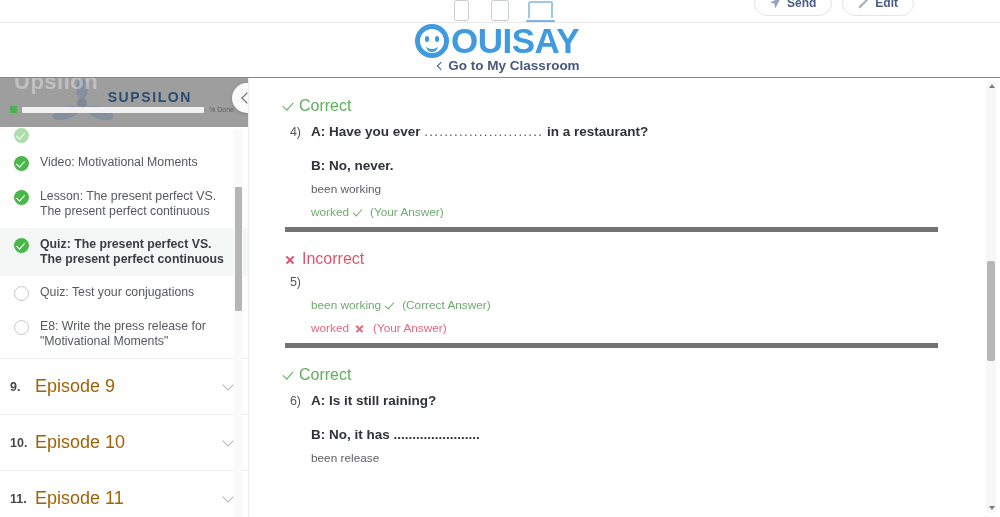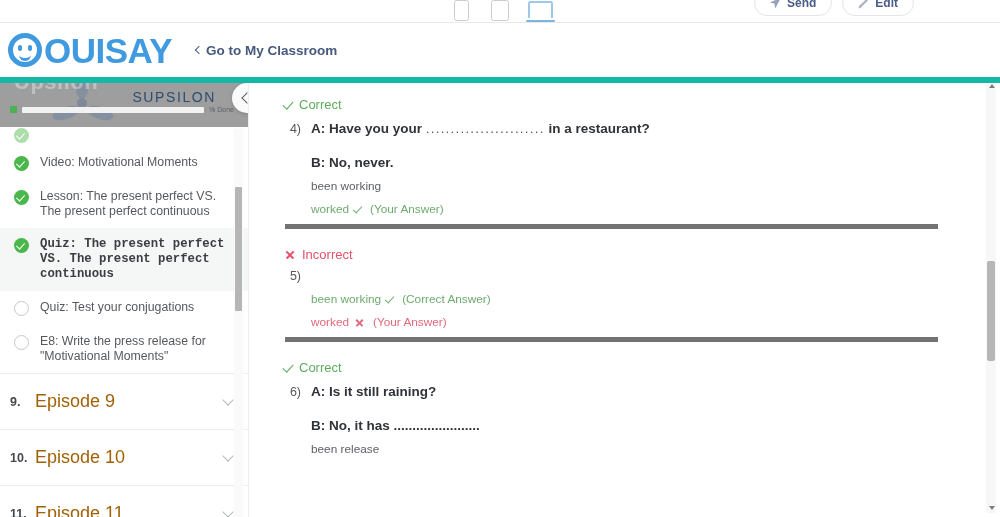--- a/index.html
+++ b/index.html
@@ -58,26 +58,27 @@
     left: -4px; right: -4px; bottom: -4px;
     height: 2.5px;
     background: #7cb5e0;
     border-radius: 2px;
   }
 
   
   .topbar {
     height: 54px;
     background: #ffffff;
-    border-bottom: 6px solid #14b8a6;
+    border-bottom: 1px solid #14b8a6;
     display: flex;
     align-items: center;
     padding: 0 14px 0 8px;
     position: relative;
     z-index: 5;
+    flex-direction: column;
   }
   .logo-wrap { display: flex; align-items: center; gap: 3px; }
   .logo-o {
     width: 34px; height: 34px;
     border: 5px solid #3f9ae0;
     border-radius: 50%;
     position: relative;
     box-sizing: border-box;
   }
   .logo-o .eye {
@@ -241,23 +242,23 @@
   .banner-faint {
     position: absolute;
     left: 14px; top: -8px;
     font-size: 22px;
     font-weight: bold;
     color: rgba(255,255,255,0.35);
     letter-spacing: 0.5px;
   }
   .banner-brand {
     position: absolute;
-    right: 32px; top: 12px;
+    right: 56px; top: 12px;
     font-size: 14px;
-    font-weight: normal;
+    font-weight: bold;
     color: #2c4d72;
     letter-spacing: 1.6px;
   }
   .banner-sub {
     position: absolute;
     right: 22px; top: 30px;
     font-size: 6px;
     color: #8a8f99;
     letter-spacing: 2px;
   }
@@ -347,21 +348,20 @@
     background: #fff;
   }
   .lesson-label {
     font-size: 12.3px;
     line-height: 15px;
     color: #56595e;
   }
   .lesson-item.active .lesson-label {
     font-weight: bold;
     color: #3a3d42;
-    font-family: Liberation Mono, monospace;
   }
 
   .episode-row {
     display: flex;
     align-items: center;
     padding: 17px 16px 17px 10px;
     border-top: 1px solid #edeeee;
     cursor: pointer;
   }
   .episode-num {
@@ -409,21 +409,21 @@
     position: absolute;
     inset: 0 22px 0 0;
     padding: 20px 40px 0 36px;
   }
   .qblock { padding-bottom: 8px; }
   .qblock + .qblock { border-top: 5px solid #737373; padding-top: 18px; }
   .verdict {
     display: flex;
     align-items: center;
     gap: 8px;
-    font-size: 13px;
+    font-size: 16px;
     margin-bottom: 7px;
   }
   .verdict.ok  { color: #5cae5c; }
   .verdict.bad { color: #e2526a; }
   .tick {
     display: inline-block;
     width: 5px; height: 9px;
     border-right: 1.6px solid #5cae5c;
     border-bottom: 1.6px solid #5cae5c;
     transform: rotate(42deg);
@@ -640,21 +640,21 @@
     <div class="quiz-scroll">
 
       <div class="qblock">
         <div class="verdict ok">
           <span class="tick"></span>
           <span>Correct</span>
         </div>
         <div class="qline">
           <span class="qnum">4)</span>
           <span class="qtext">
-            <span>A: Have you your</span>
+            <span>A: Have you ever</span>
             <span class="dots">........................</span>
             <span>in a restaurant?</span>
           </span>
         </div>
         <div class="qbody">
           <div class="qsecond">B: No, never.</div>
           <div class="opt">
             <span>been working</span>
           </div>
           <div class="opt green">

